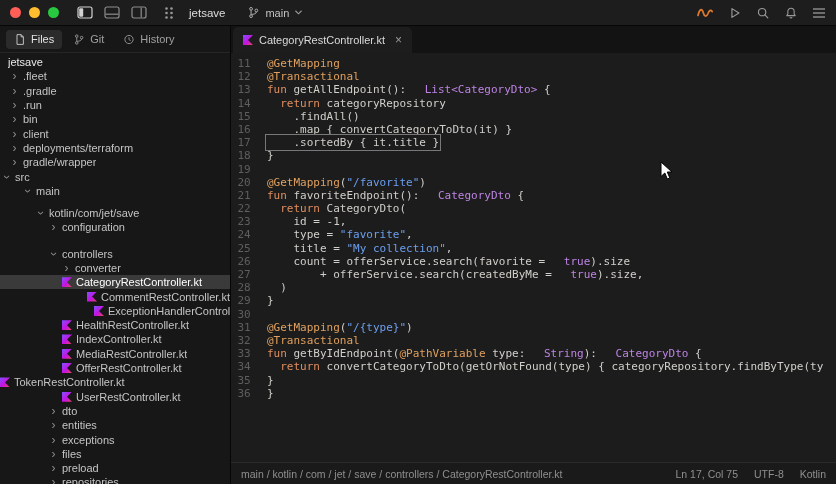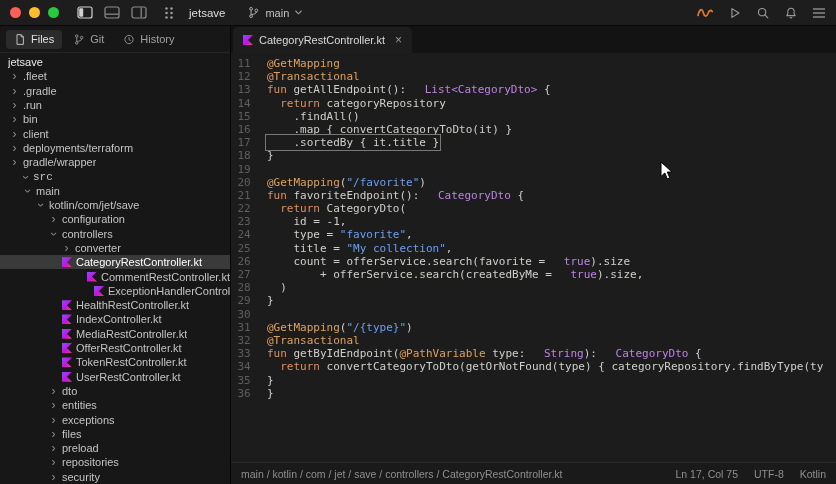--- a/index.html
+++ b/index.html
@@ -228,37 +228,37 @@
             <span class="tree-label">client</span>
           </div>
           <div class="tree-row" style="padding-left: 10px;">
             <span class="chev">›</span>
             <span class="tree-label">deployments/terraform</span>
           </div>
           <div class="tree-row" style="padding-left: 10px;">
             <span class="chev">›</span>
             <span class="tree-label">gradle/wrapper</span>
           </div>
-          <div class="tree-row" style="padding-left: 20px; font-family: Liberation Mono, monospace;">
+          <div class="tree-row" style="padding-left: 2px;">
             <span class="chev down">›</span>
             <span class="tree-label">src</span>
           </div>
           <div class="tree-row" style="padding-left: 23px;">
             <span class="chev down">›</span>
             <span class="tree-label">main</span>
           </div>
-          <div class="tree-row" style="padding-left: 36px;">
+          <div class="tree-row" style="padding-left: 36px; margin-top: 8px;">
             <span class="chev down">›</span>
             <span class="tree-label">kotlin/com/jet/save</span>
           </div>
           <div class="tree-row" style="padding-left: 49px;">
             <span class="chev">›</span>
             <span class="tree-label">configuration</span>
           </div>
-          <div class="tree-row" style="padding-left: 49px;">
+          <div class="tree-row" style="padding-left: 49px; margin-top: 12px;">
             <span class="chev down">›</span>
             <span class="tree-label">controllers</span>
           </div>
           <div class="tree-row" style="padding-left: 62px;">
             <span class="chev">›</span>
             <span class="tree-label">converter</span>
           </div>
           <div class="tree-row selected" style="padding-left: 62px;">
             <span class="kticon"></span>
             <span class="tree-label">CategoryRestController.kt</span>
@@ -280,21 +280,21 @@
             <span class="tree-label">IndexController.kt</span>
           </div>
           <div class="tree-row" style="padding-left: 62px;">
             <span class="kticon"></span>
             <span class="tree-label">MediaRestController.kt</span>
           </div>
           <div class="tree-row" style="padding-left: 62px;">
             <span class="kticon"></span>
             <span class="tree-label">OfferRestController.kt</span>
           </div>
-          <div class="tree-row" style="padding-left: 62px;">
+          <div class="tree-row" style="">
             <span class="kticon"></span>
             <span class="tree-label">TokenRestController.kt</span>
           </div>
           <div class="tree-row" style="padding-left: 62px;">
             <span class="kticon"></span>
             <span class="tree-label">UserRestController.kt</span>
           </div>
           <div class="tree-row" style="padding-left: 49px;">
             <span class="chev">›</span>
             <span class="tree-label">dto</span>

